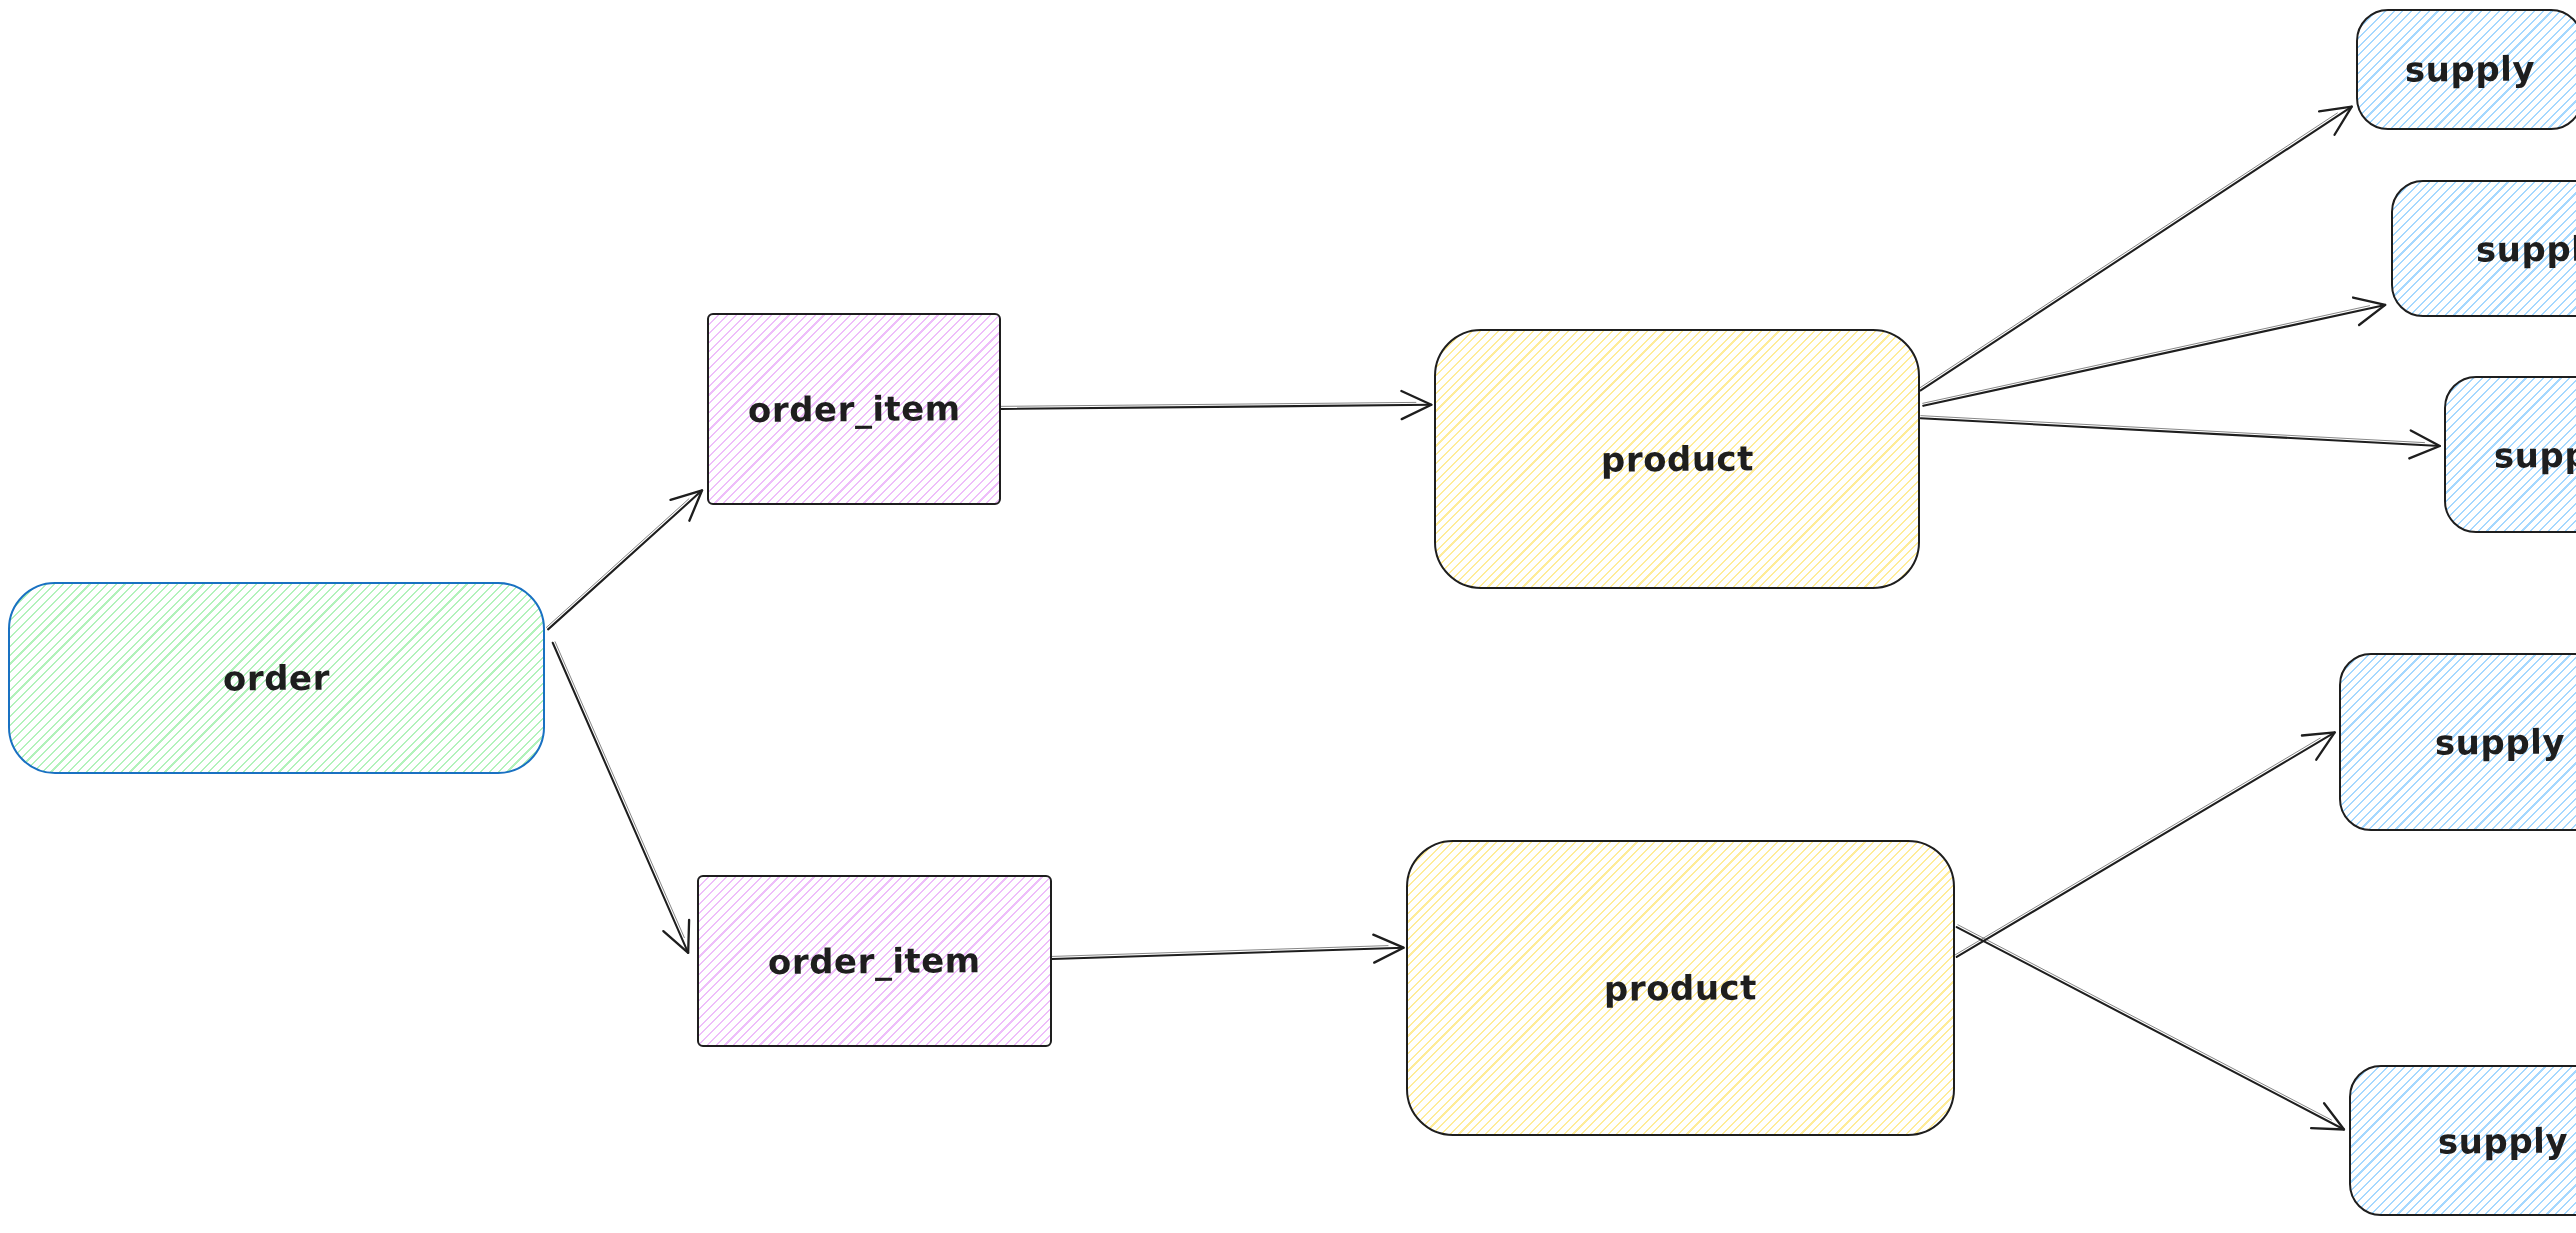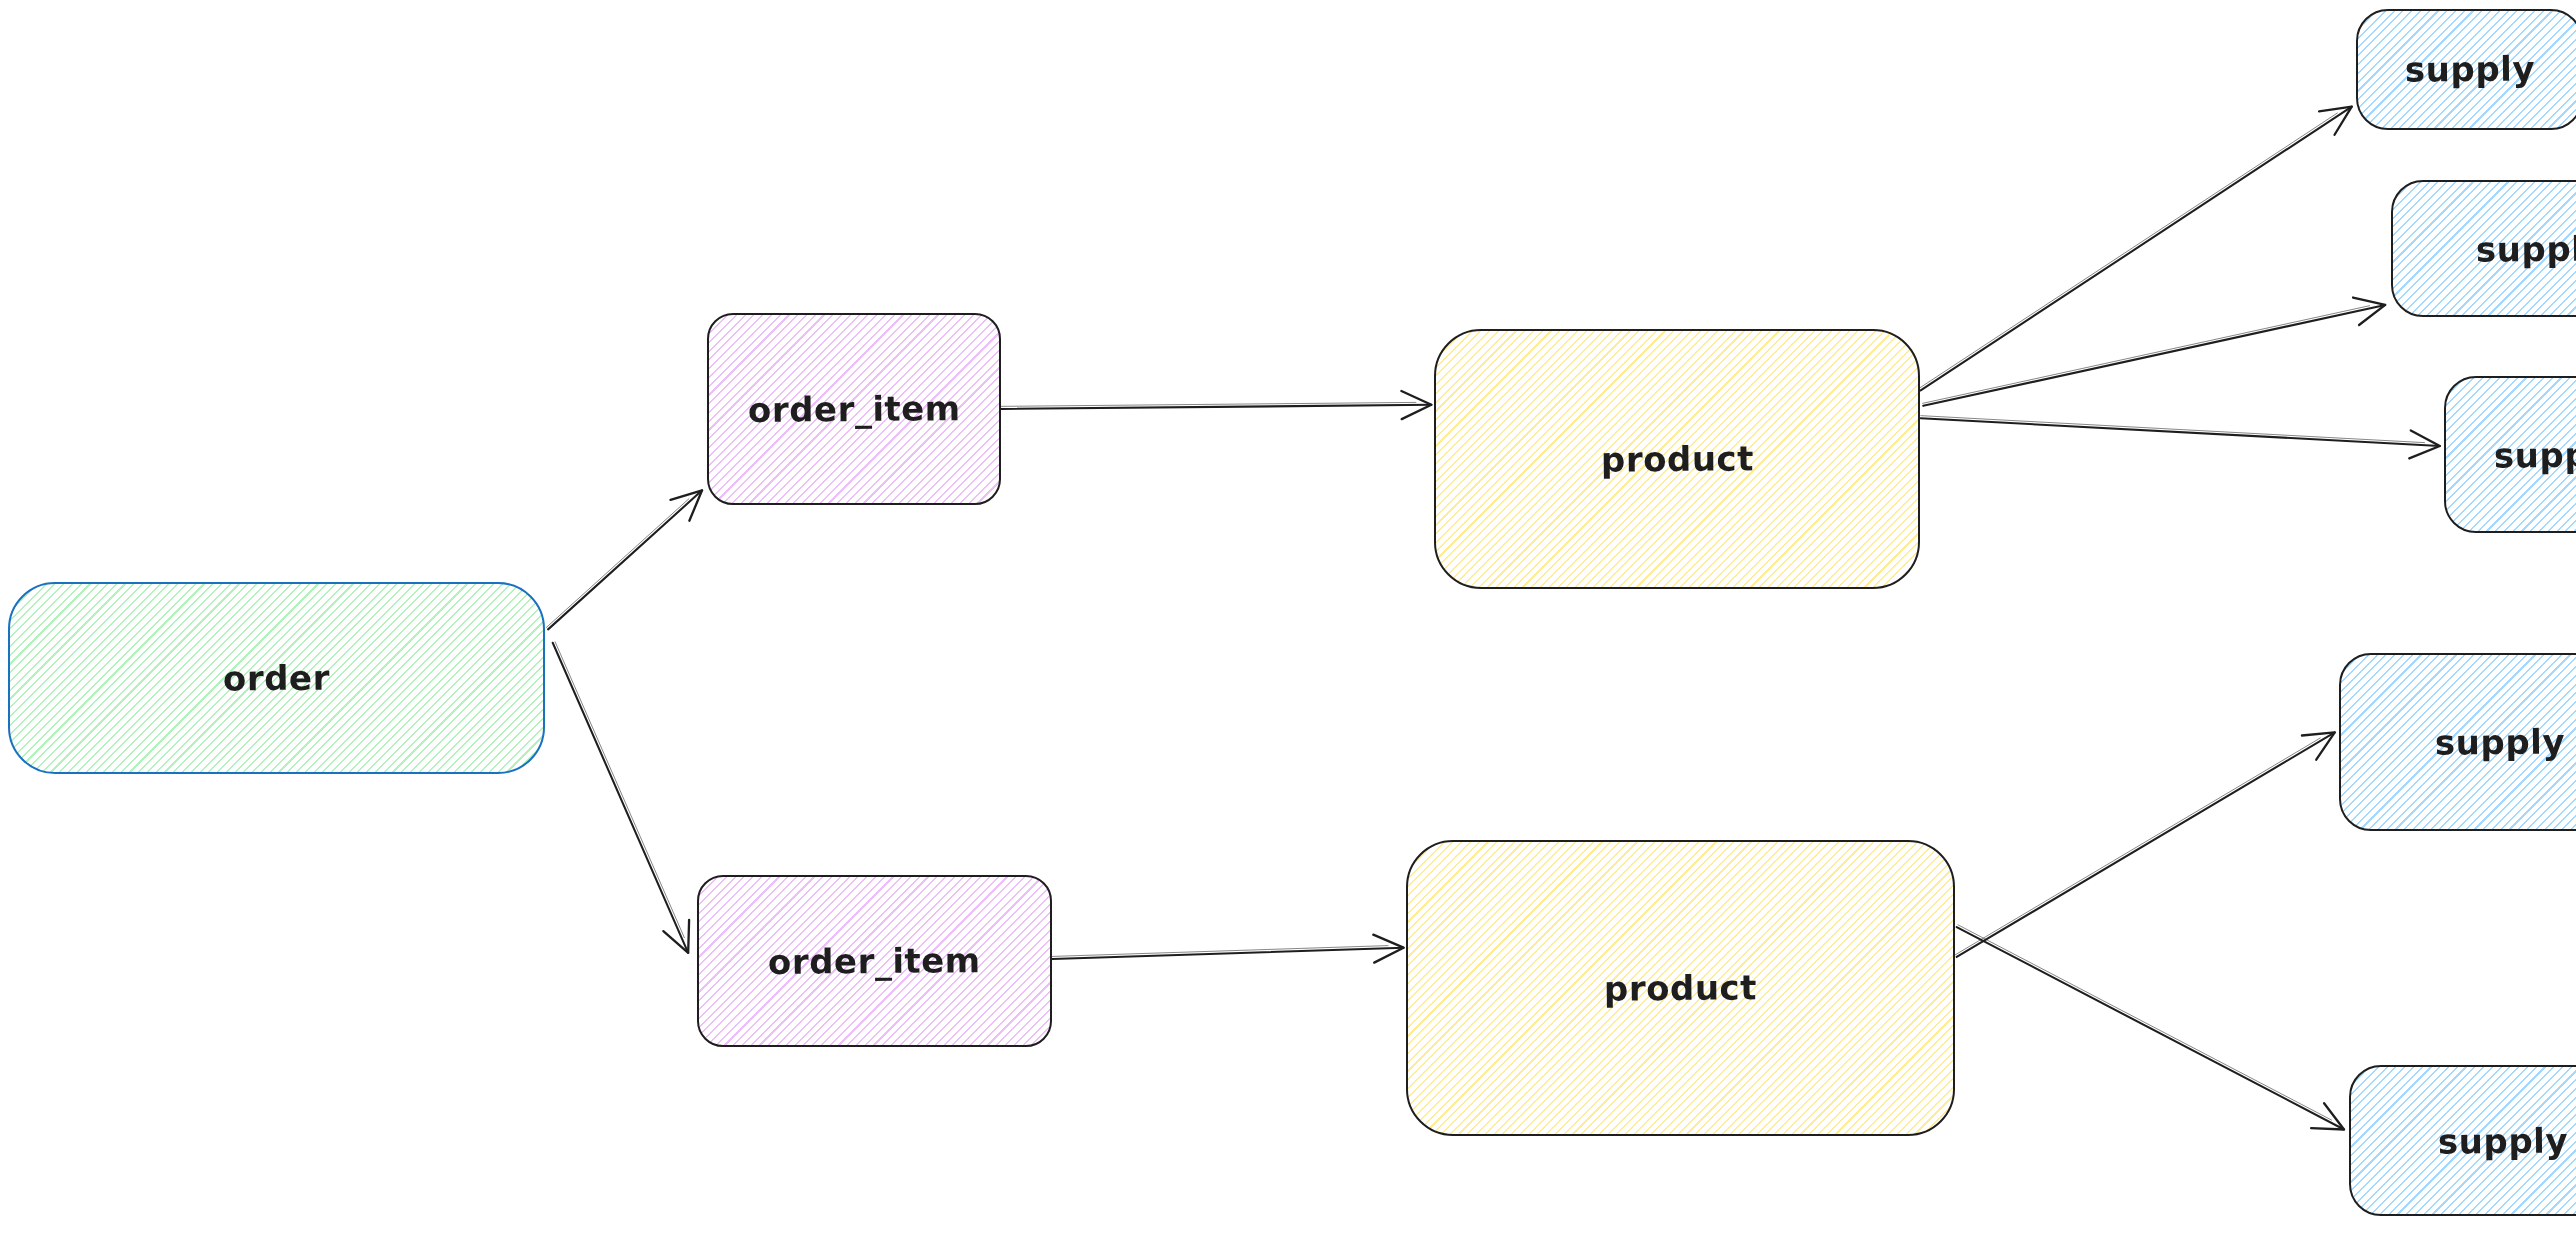--- a/index.html
+++ b/index.html
@@ -54,21 +54,21 @@
   }
   .node .label {
     color: #1e1e1e;
     font-size: 34px;
     font-weight: 600;
     letter-spacing: 0.5px;
     white-space: nowrap;
     transform: rotate(-0.5deg);
   }
   .node--round-lg { border-radius: 47px; margin-top: 45px; }
-  .node--round-md { border-radius: 26px; }
+  .node--round-md { border-radius: 6px; }
   .node--round-sm { border-radius: 32px; }
 </style>
 </head>
 <body>
 
 <div id="canvas">
 
   <svg id="edge-layer" viewBox="0 0 5240 2394">
     <g class="edge">
       <line class="shaft" x1="1063" y1="1222" x2="1362" y2="952"></line>

